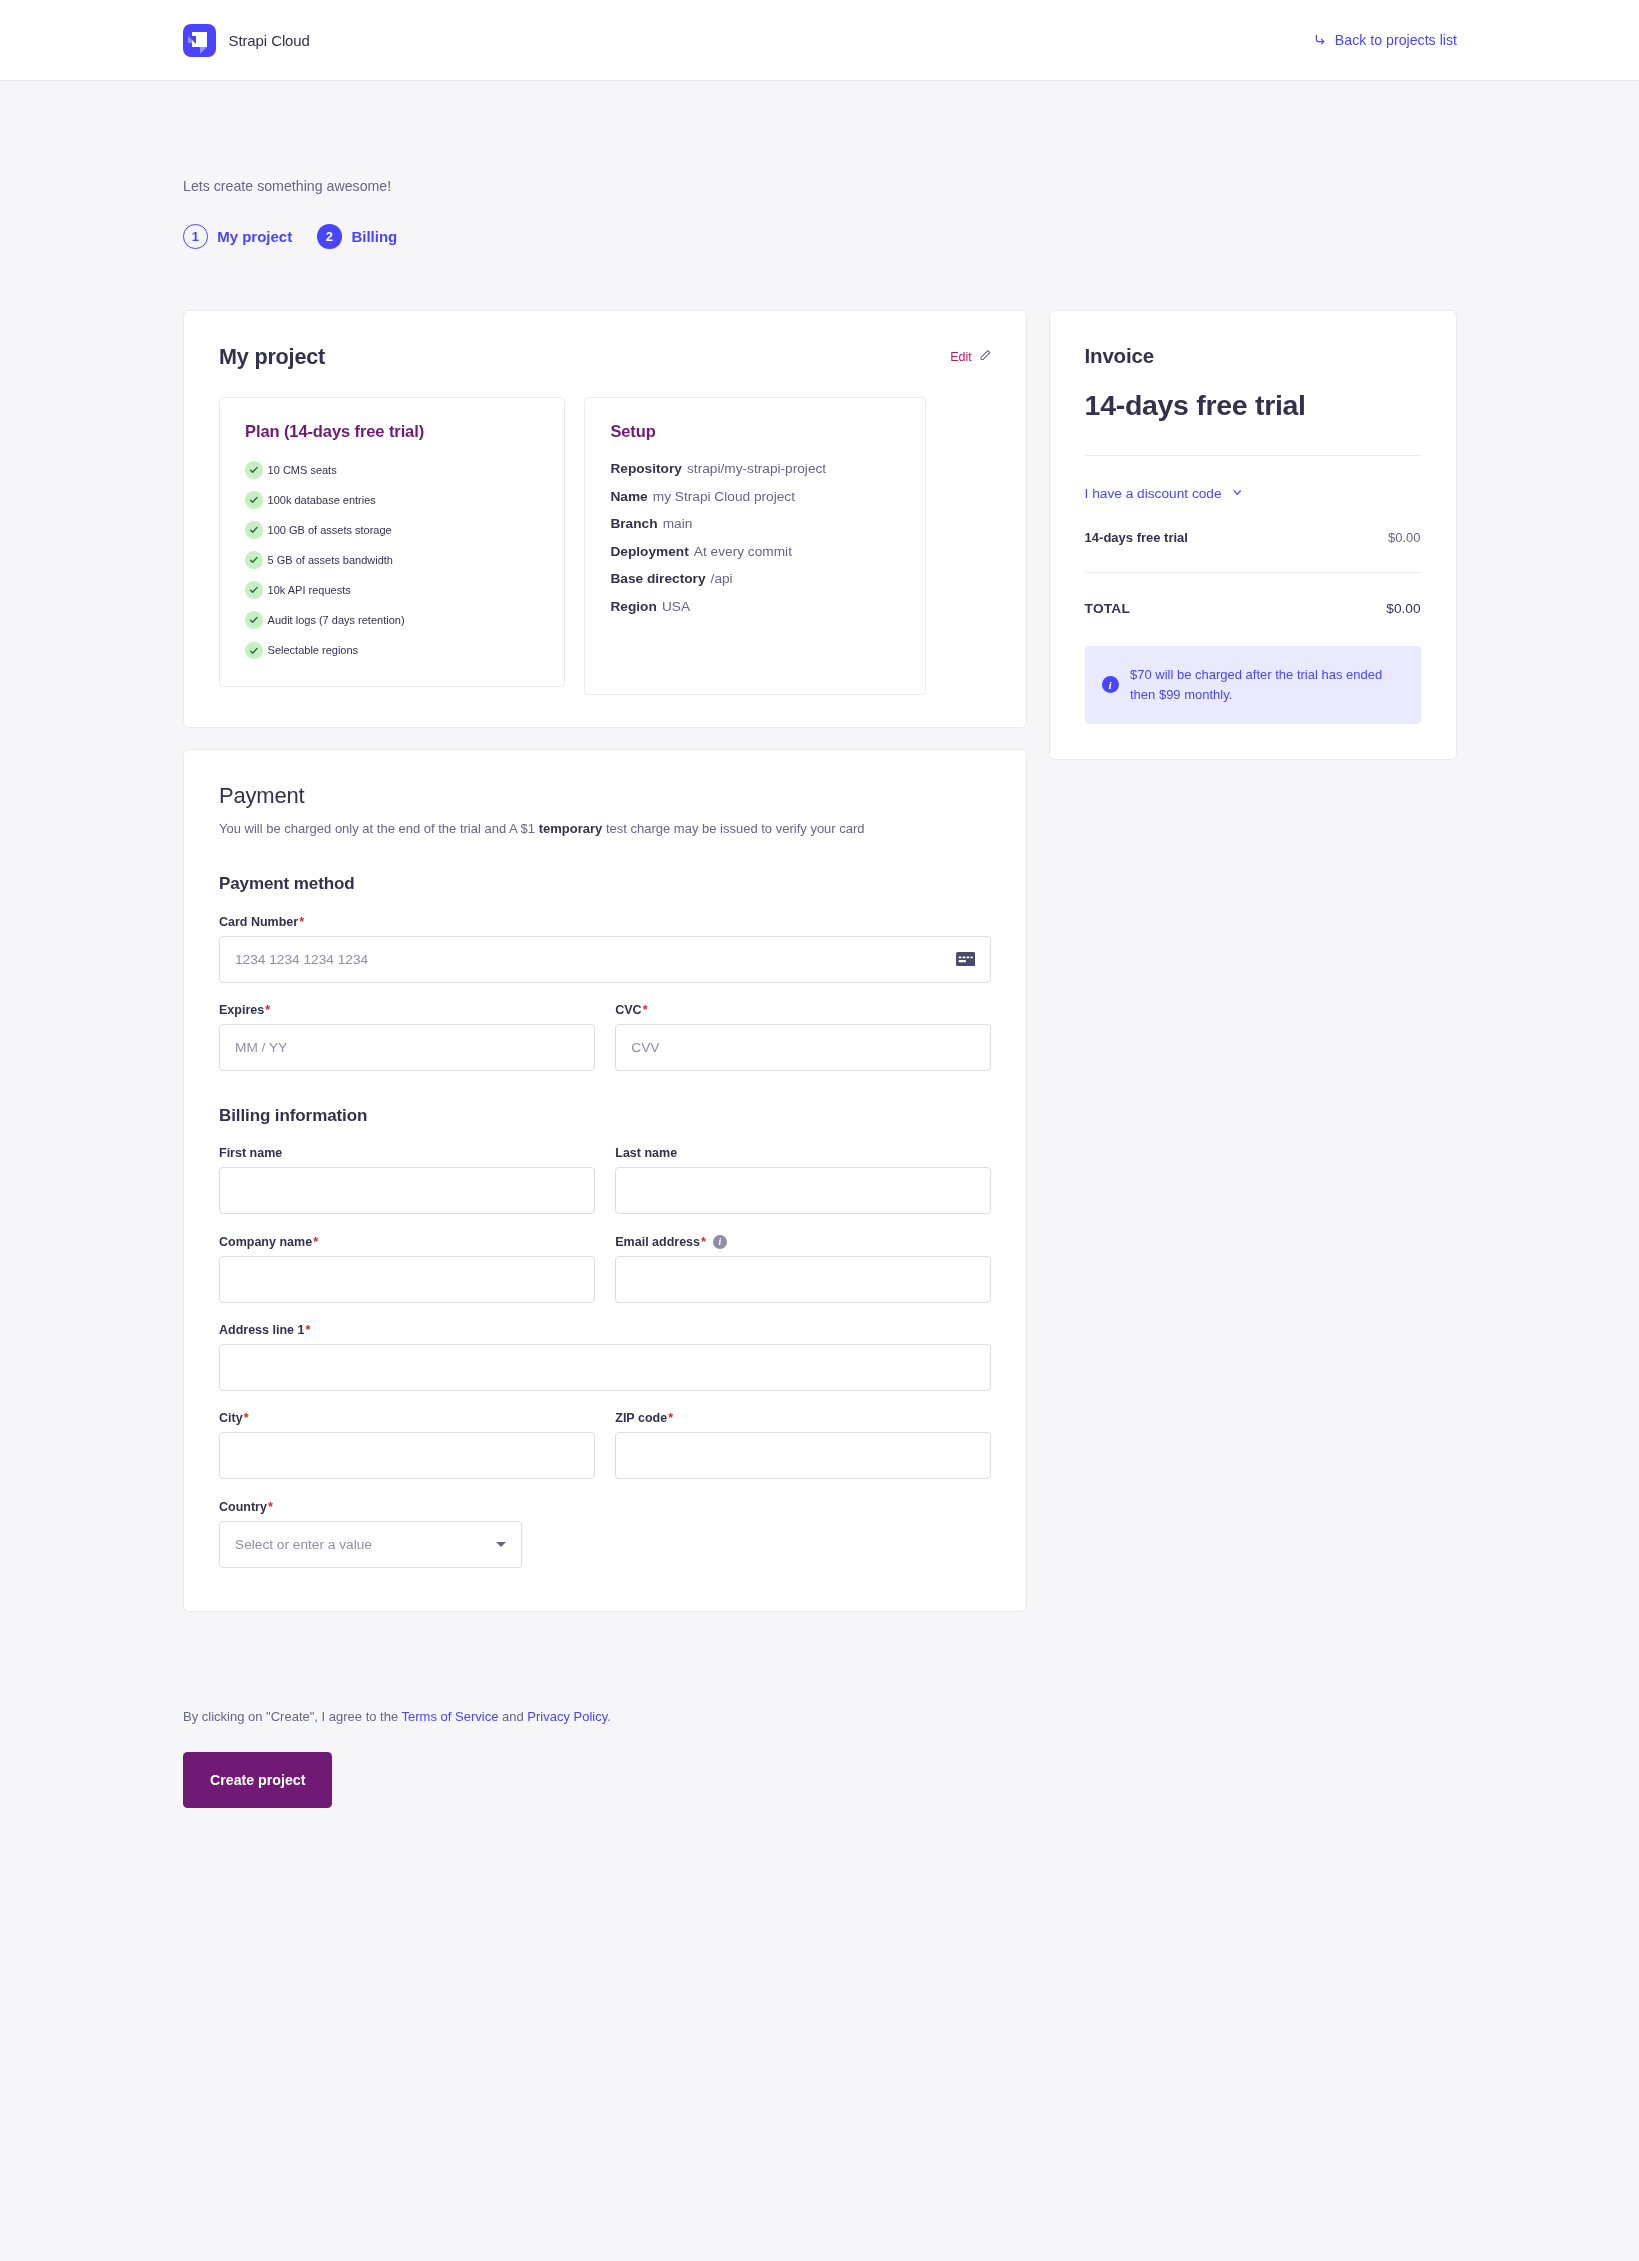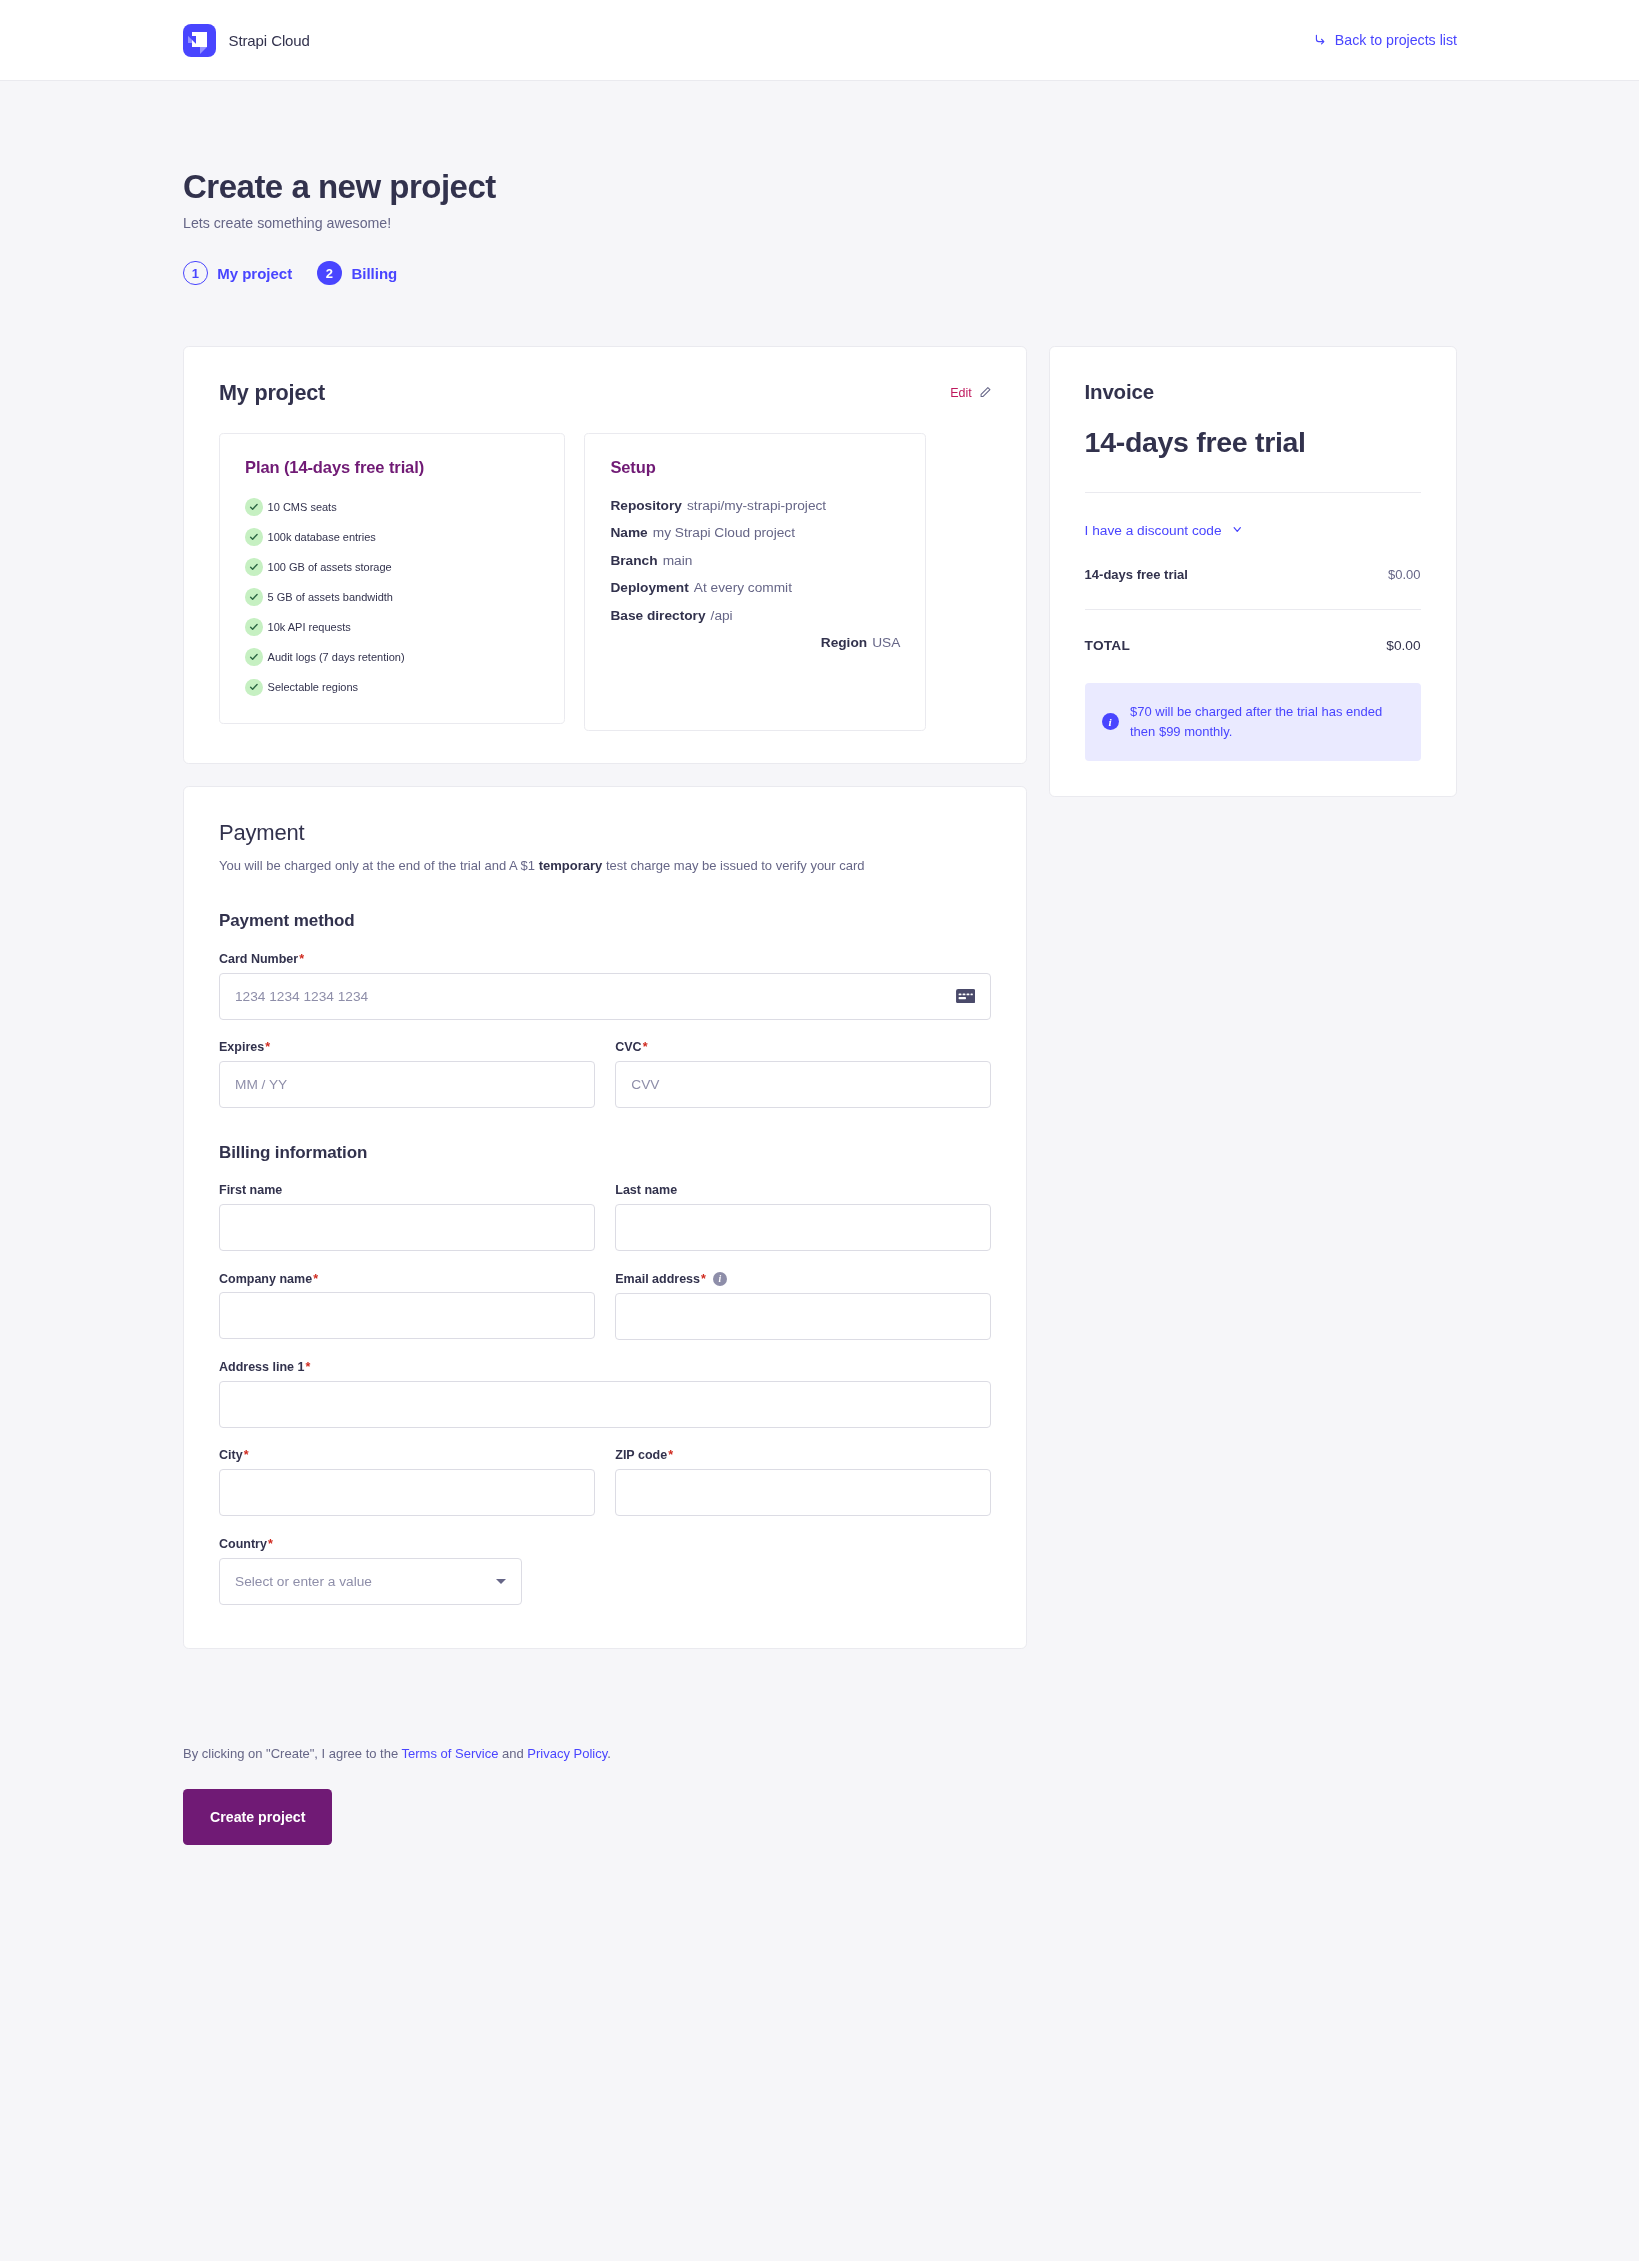--- a/index.html
+++ b/index.html
@@ -163,21 +163,21 @@
     width: 17.6px; height: 17.6px; flex: 0 0 17.6px;
     border-radius: 50%;
     background: #c6f0c2;
     display: flex; align-items: center; justify-content: center;
   }
   .setup-list { margin-top: 20.5px; list-style: none; }
   .setup-list li {
     margin-bottom: 12.5px;
     font-size: 13.7px; color: #666687;
   }
-  .setup-list li:last-child { margin-bottom: 0; text-align: right; }
+  .setup-list li:last-child { margin-bottom: 0; }
   .setup-list li b { color: #32324d; font-weight: 700; margin-right: 5.1px; }
 
   
   .payment-card { margin-top: 21.6px; padding: 33px 35px 43px 35px; }
   .payment-title { font-size: 22px; font-weight: 400; color: #32324d; letter-spacing: -0.2px; }
   .payment-desc {
     margin-top: 9.7px;
     font-size: 13px;
     color: #666687;
     line-height: 1.58;
@@ -317,21 +317,20 @@
         <polyline points="15,11 19,15 15,19"></polyline>
       </svg>
     </span>
     <span>Back to projects list</span>
   </a>
 </div>
 
 <div class="page">
 
   <div class="page-head">
-    <h1 class="page-title">Create a new project</h1>
     <div class="page-sub">Lets create something awesome!</div>
 
     <div class="stepper">
       <div class="step outline">
         <span class="bubble">1</span>
         <span class="lbl">My project</span>
       </div>
       <div class="step filled">
         <span class="bubble">2</span>
         <span class="lbl">Billing</span>

